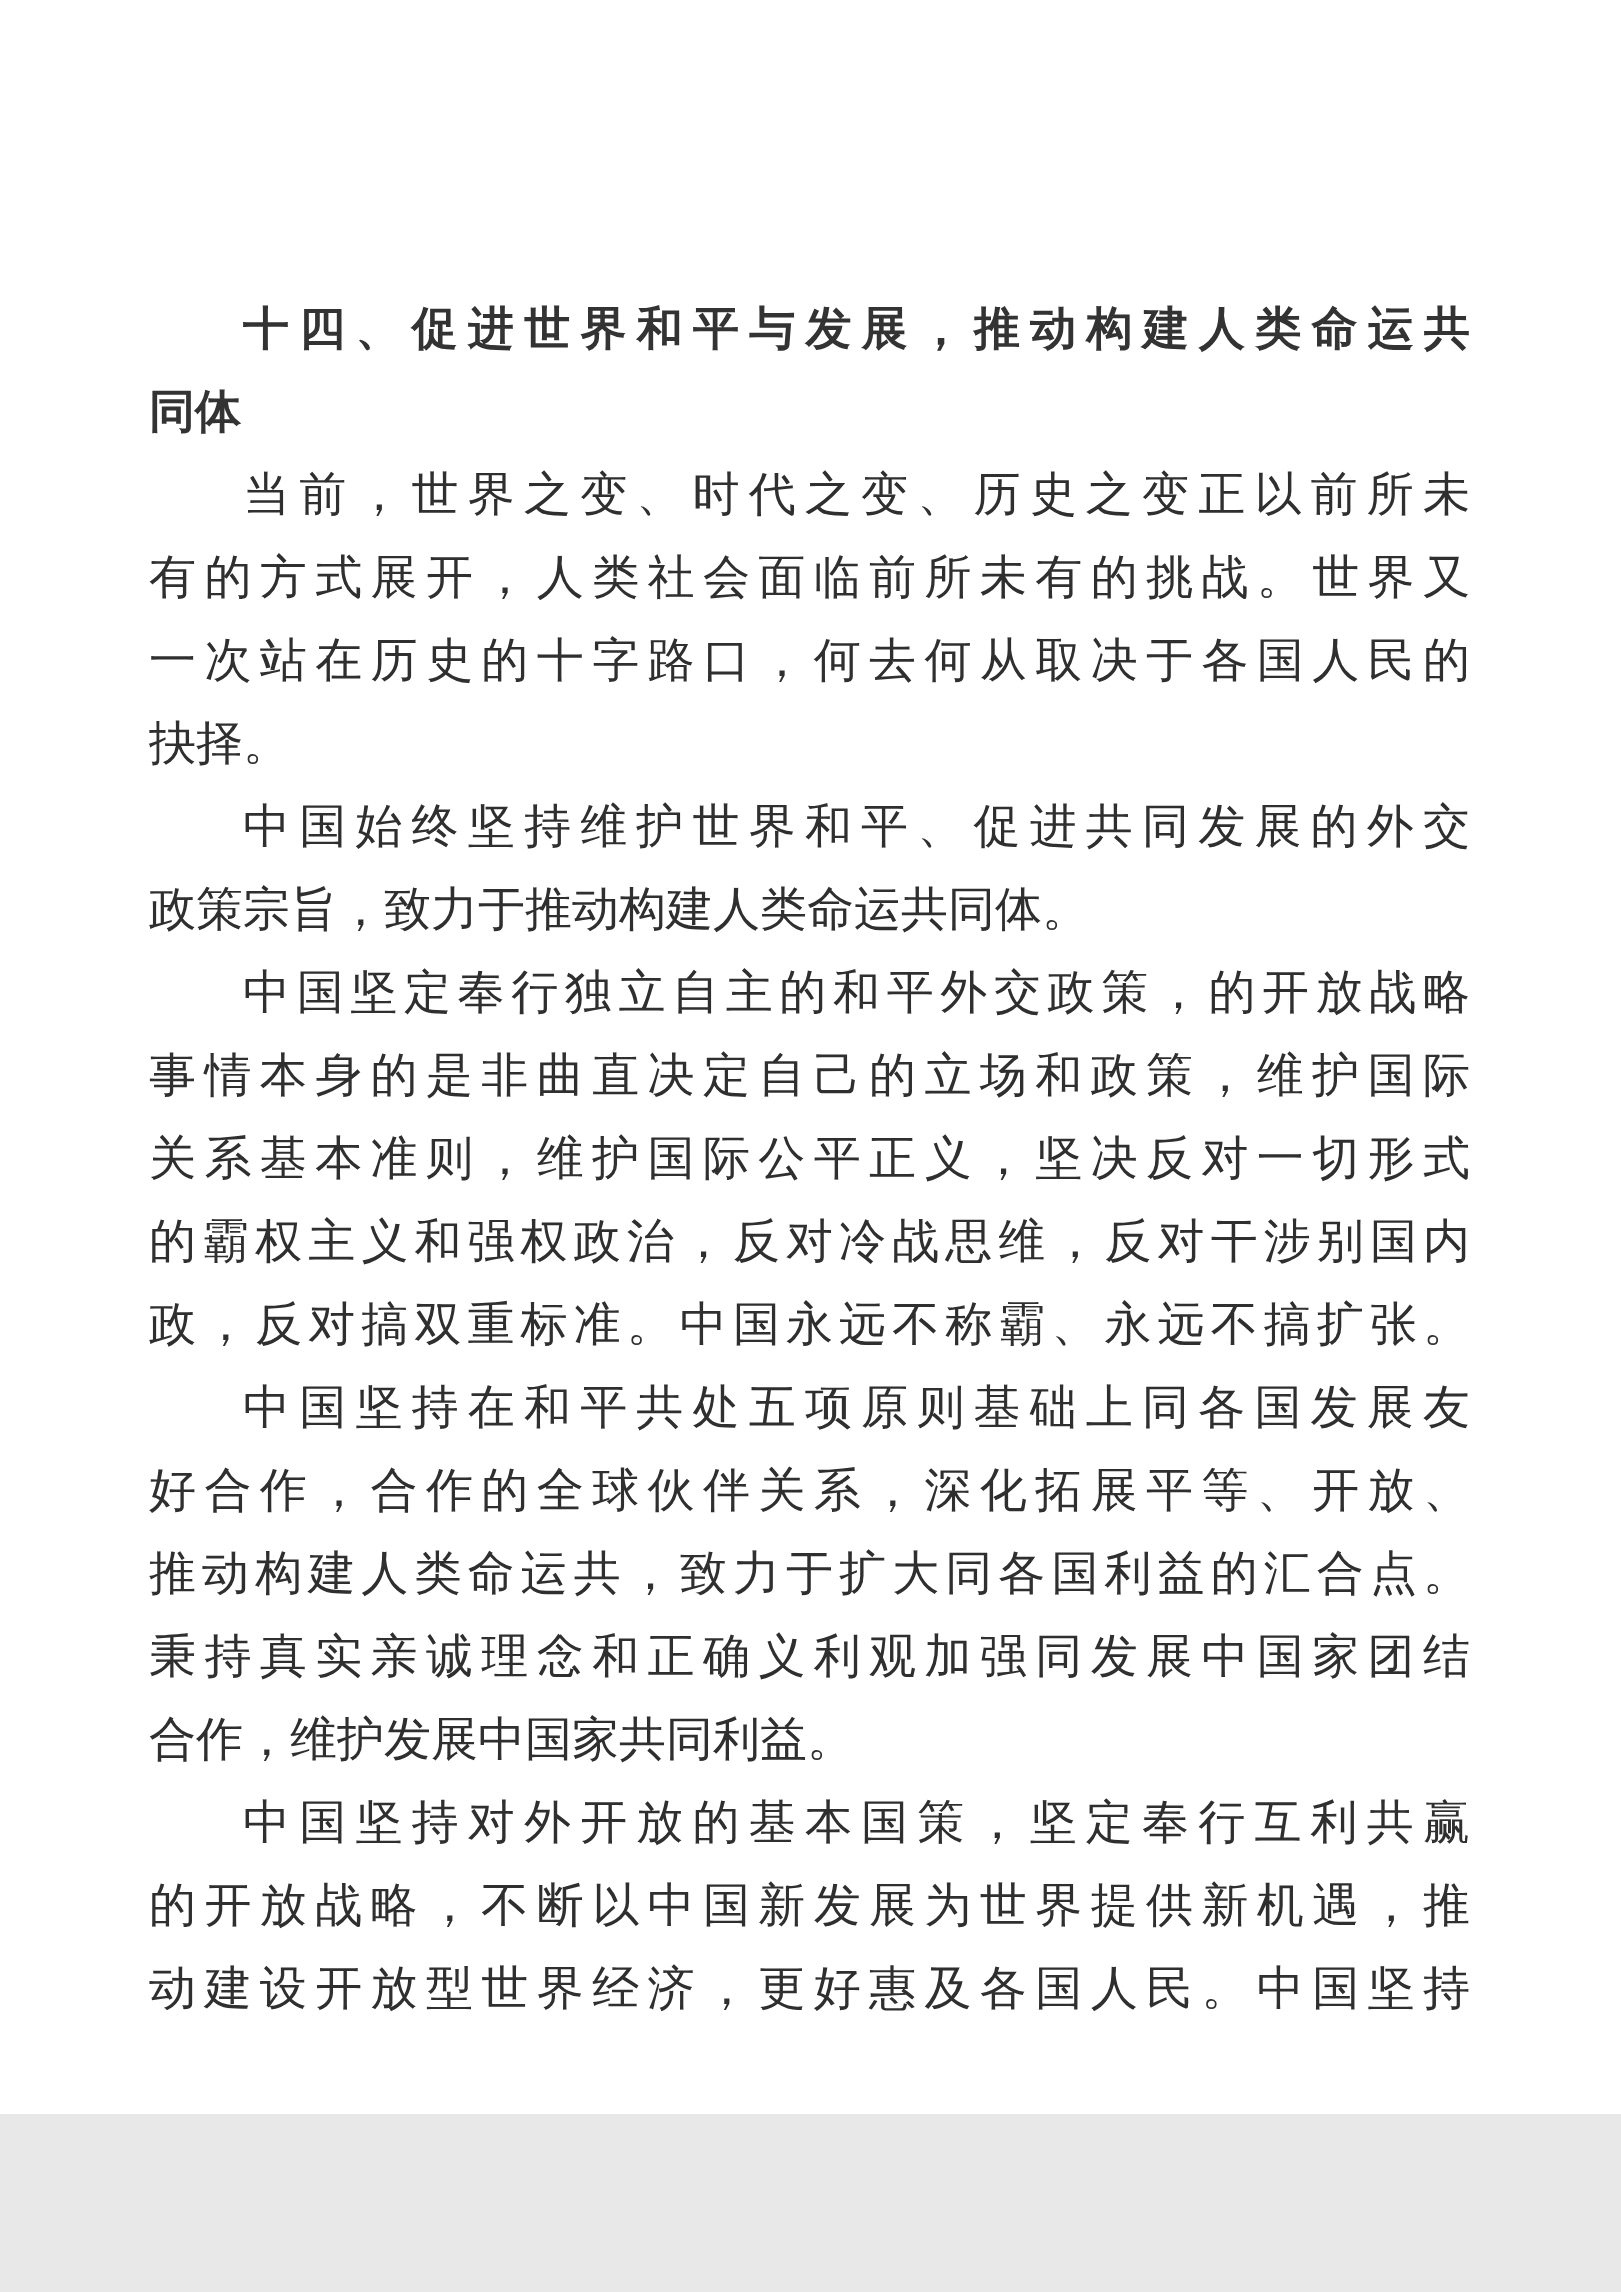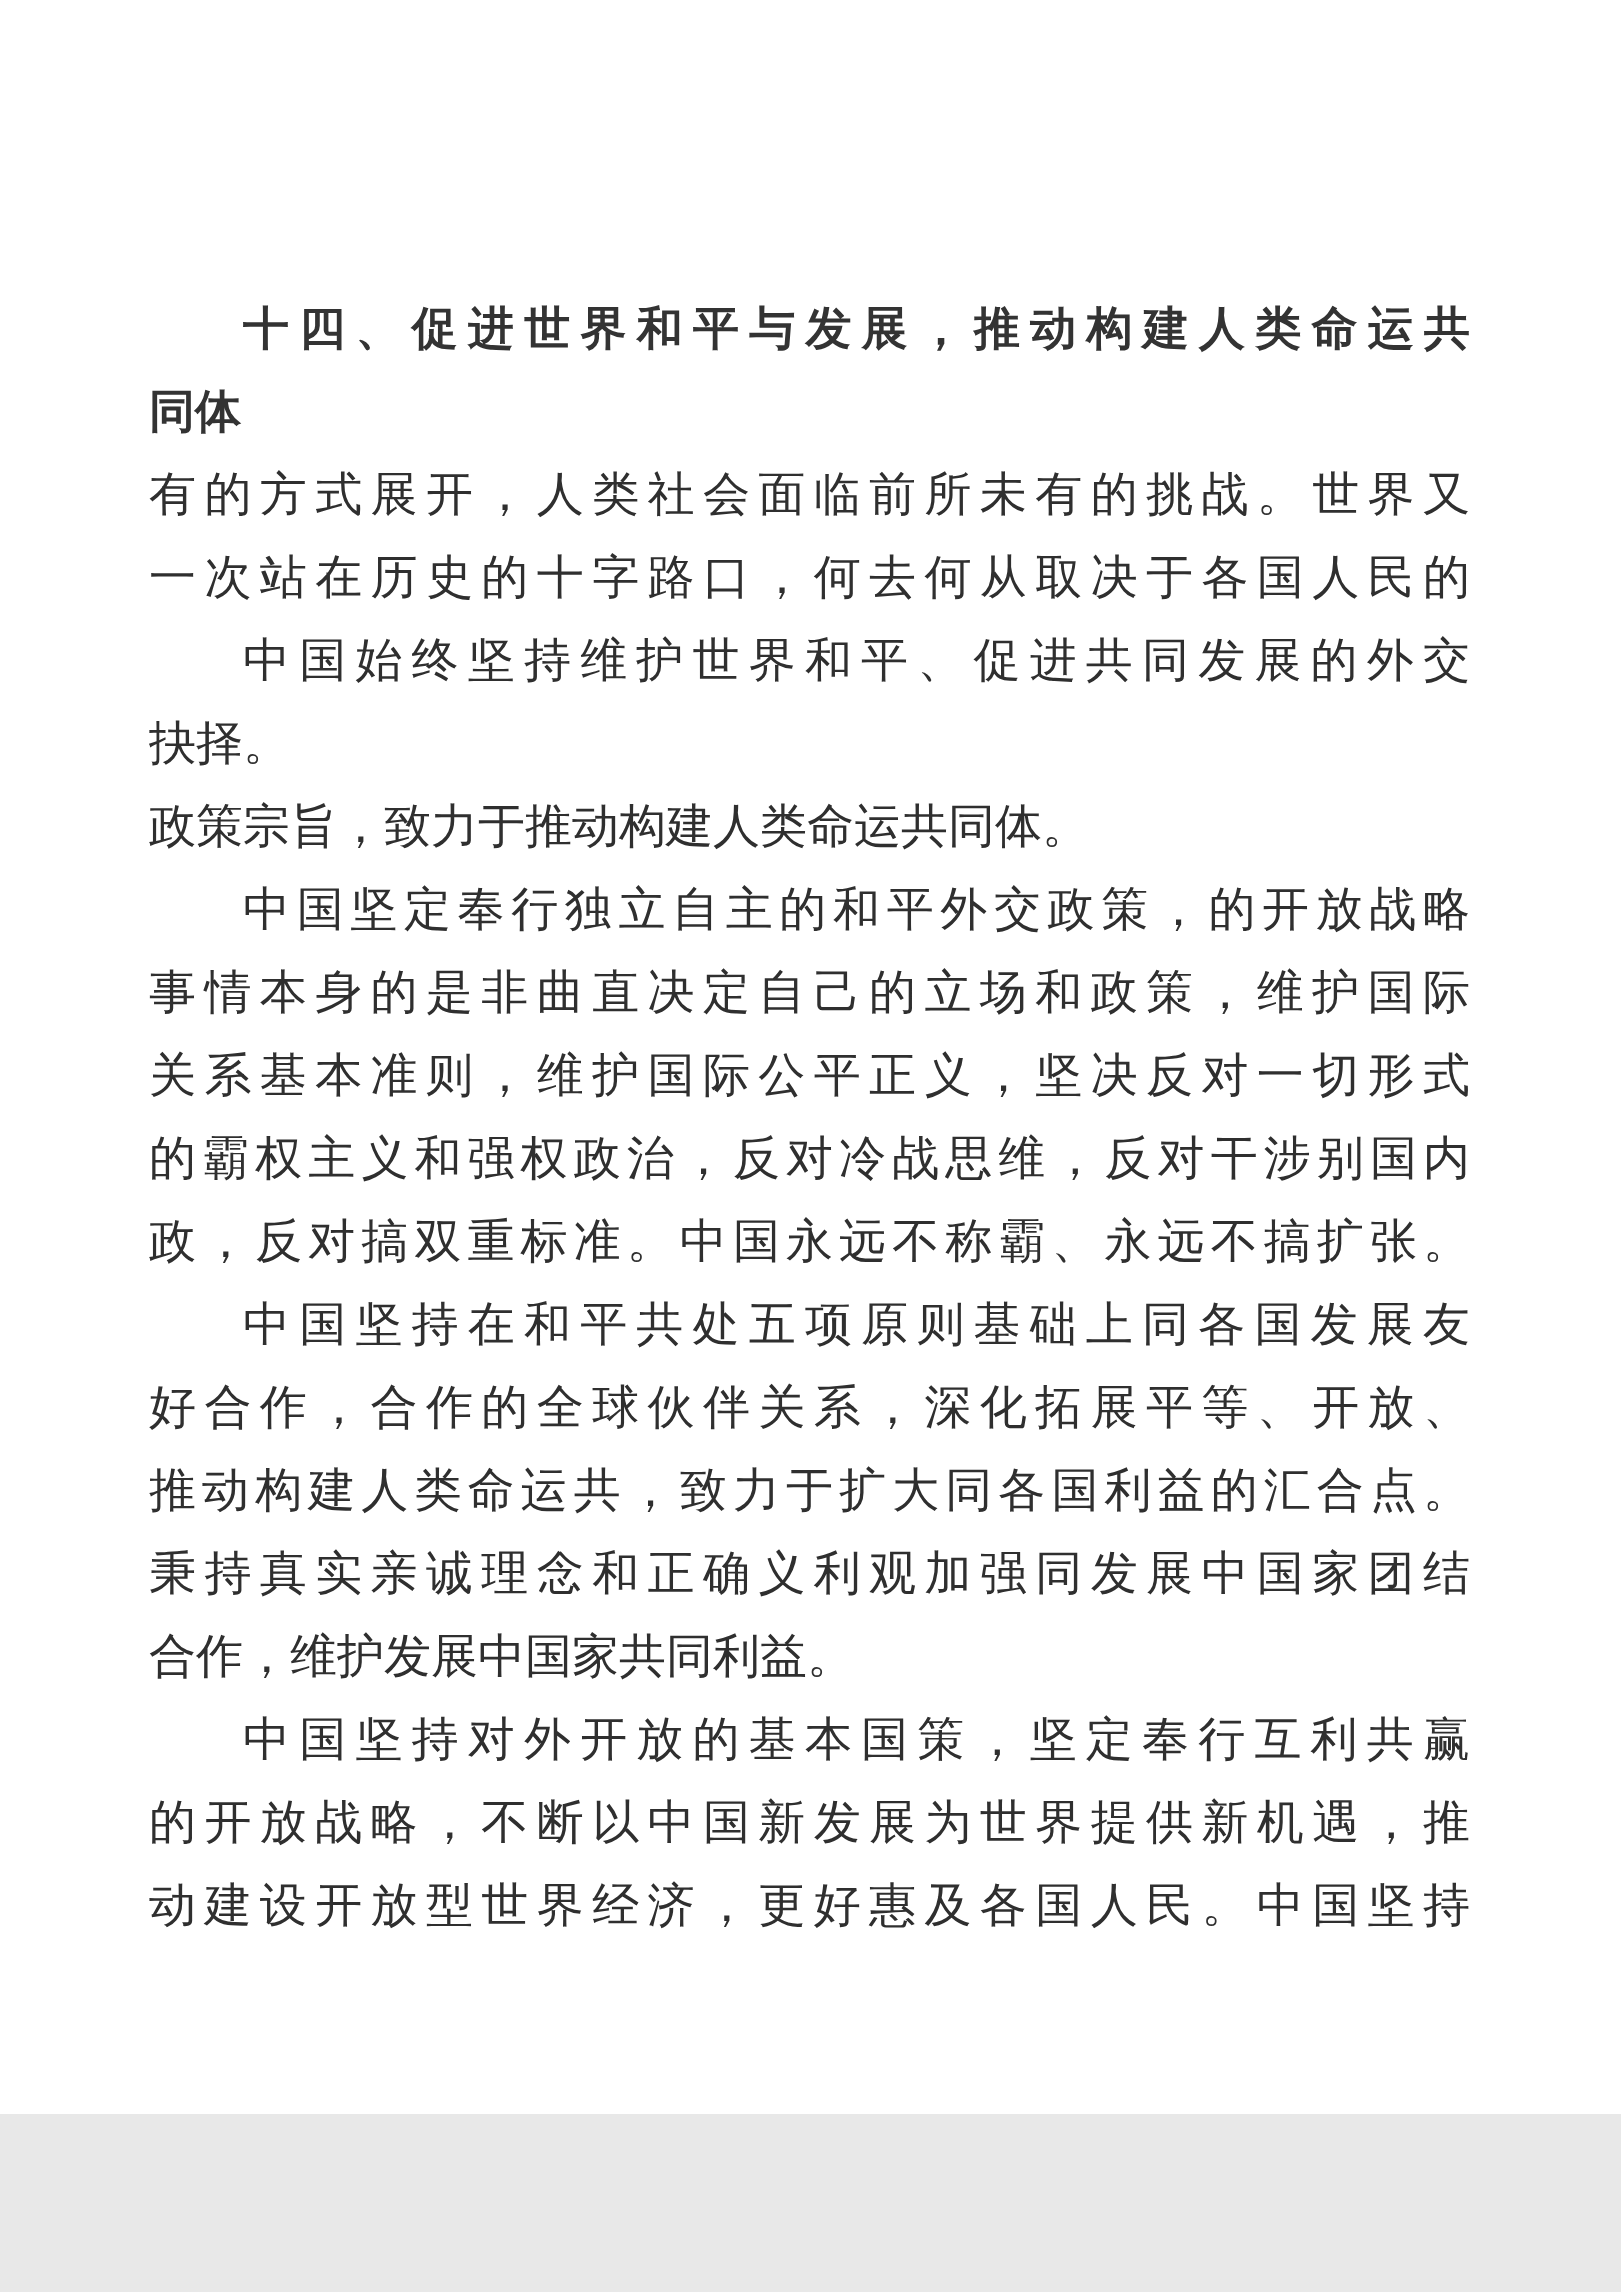--- a/index.html
+++ b/index.html
@@ -55,25 +55,26 @@
 </style>
 </head>
 <body>
 
 <div class="page">
   <div class="content">
 
     <div class="h-line indent fill">十四、促进世界和平与发展，推动构建人类命运共</div>
     <div class="h-line">同体</div>
 
+    <div class="b-line indent fill">当前，世界之变、时代之变、历史之变正以前所未</div>
     <div class="b-line fill">有的方式展开，人类社会面临前所未有的挑战。世界又</div>
     <div class="b-line fill">一次站在历史的十字路口，何去何从取决于各国人民的</div>
+    <div class="b-line">抉择。</div>
+
     <div class="b-line indent fill">中国始终坚持维护世界和平、促进共同发展的外交</div>
-
-    <div class="b-line">抉择。</div>
     <div class="b-line">政策宗旨，致力于推动构建人类命运共同体。</div>
 
     <div class="b-line indent fill">中国坚定奉行独立自主的和平外交政策，的开放战略</div>
     <div class="b-line fill">事情本身的是非曲直决定自己的立场和政策，维护国际</div>
     <div class="b-line fill">关系基本准则，维护国际公平正义，坚决反对一切形式</div>
     <div class="b-line fill">的霸权主义和强权政治，反对冷战思维，反对干涉别国内</div>
     <div class="b-line fill">政，反对搞双重标准。中国永远不称霸、永远不搞扩张。</div>
 
     <div class="b-line indent fill">中国坚持在和平共处五项原则基础上同各国发展友</div>
     <div class="b-line fill">好合作，合作的全球伙伴关系，深化拓展平等、开放、</div>

